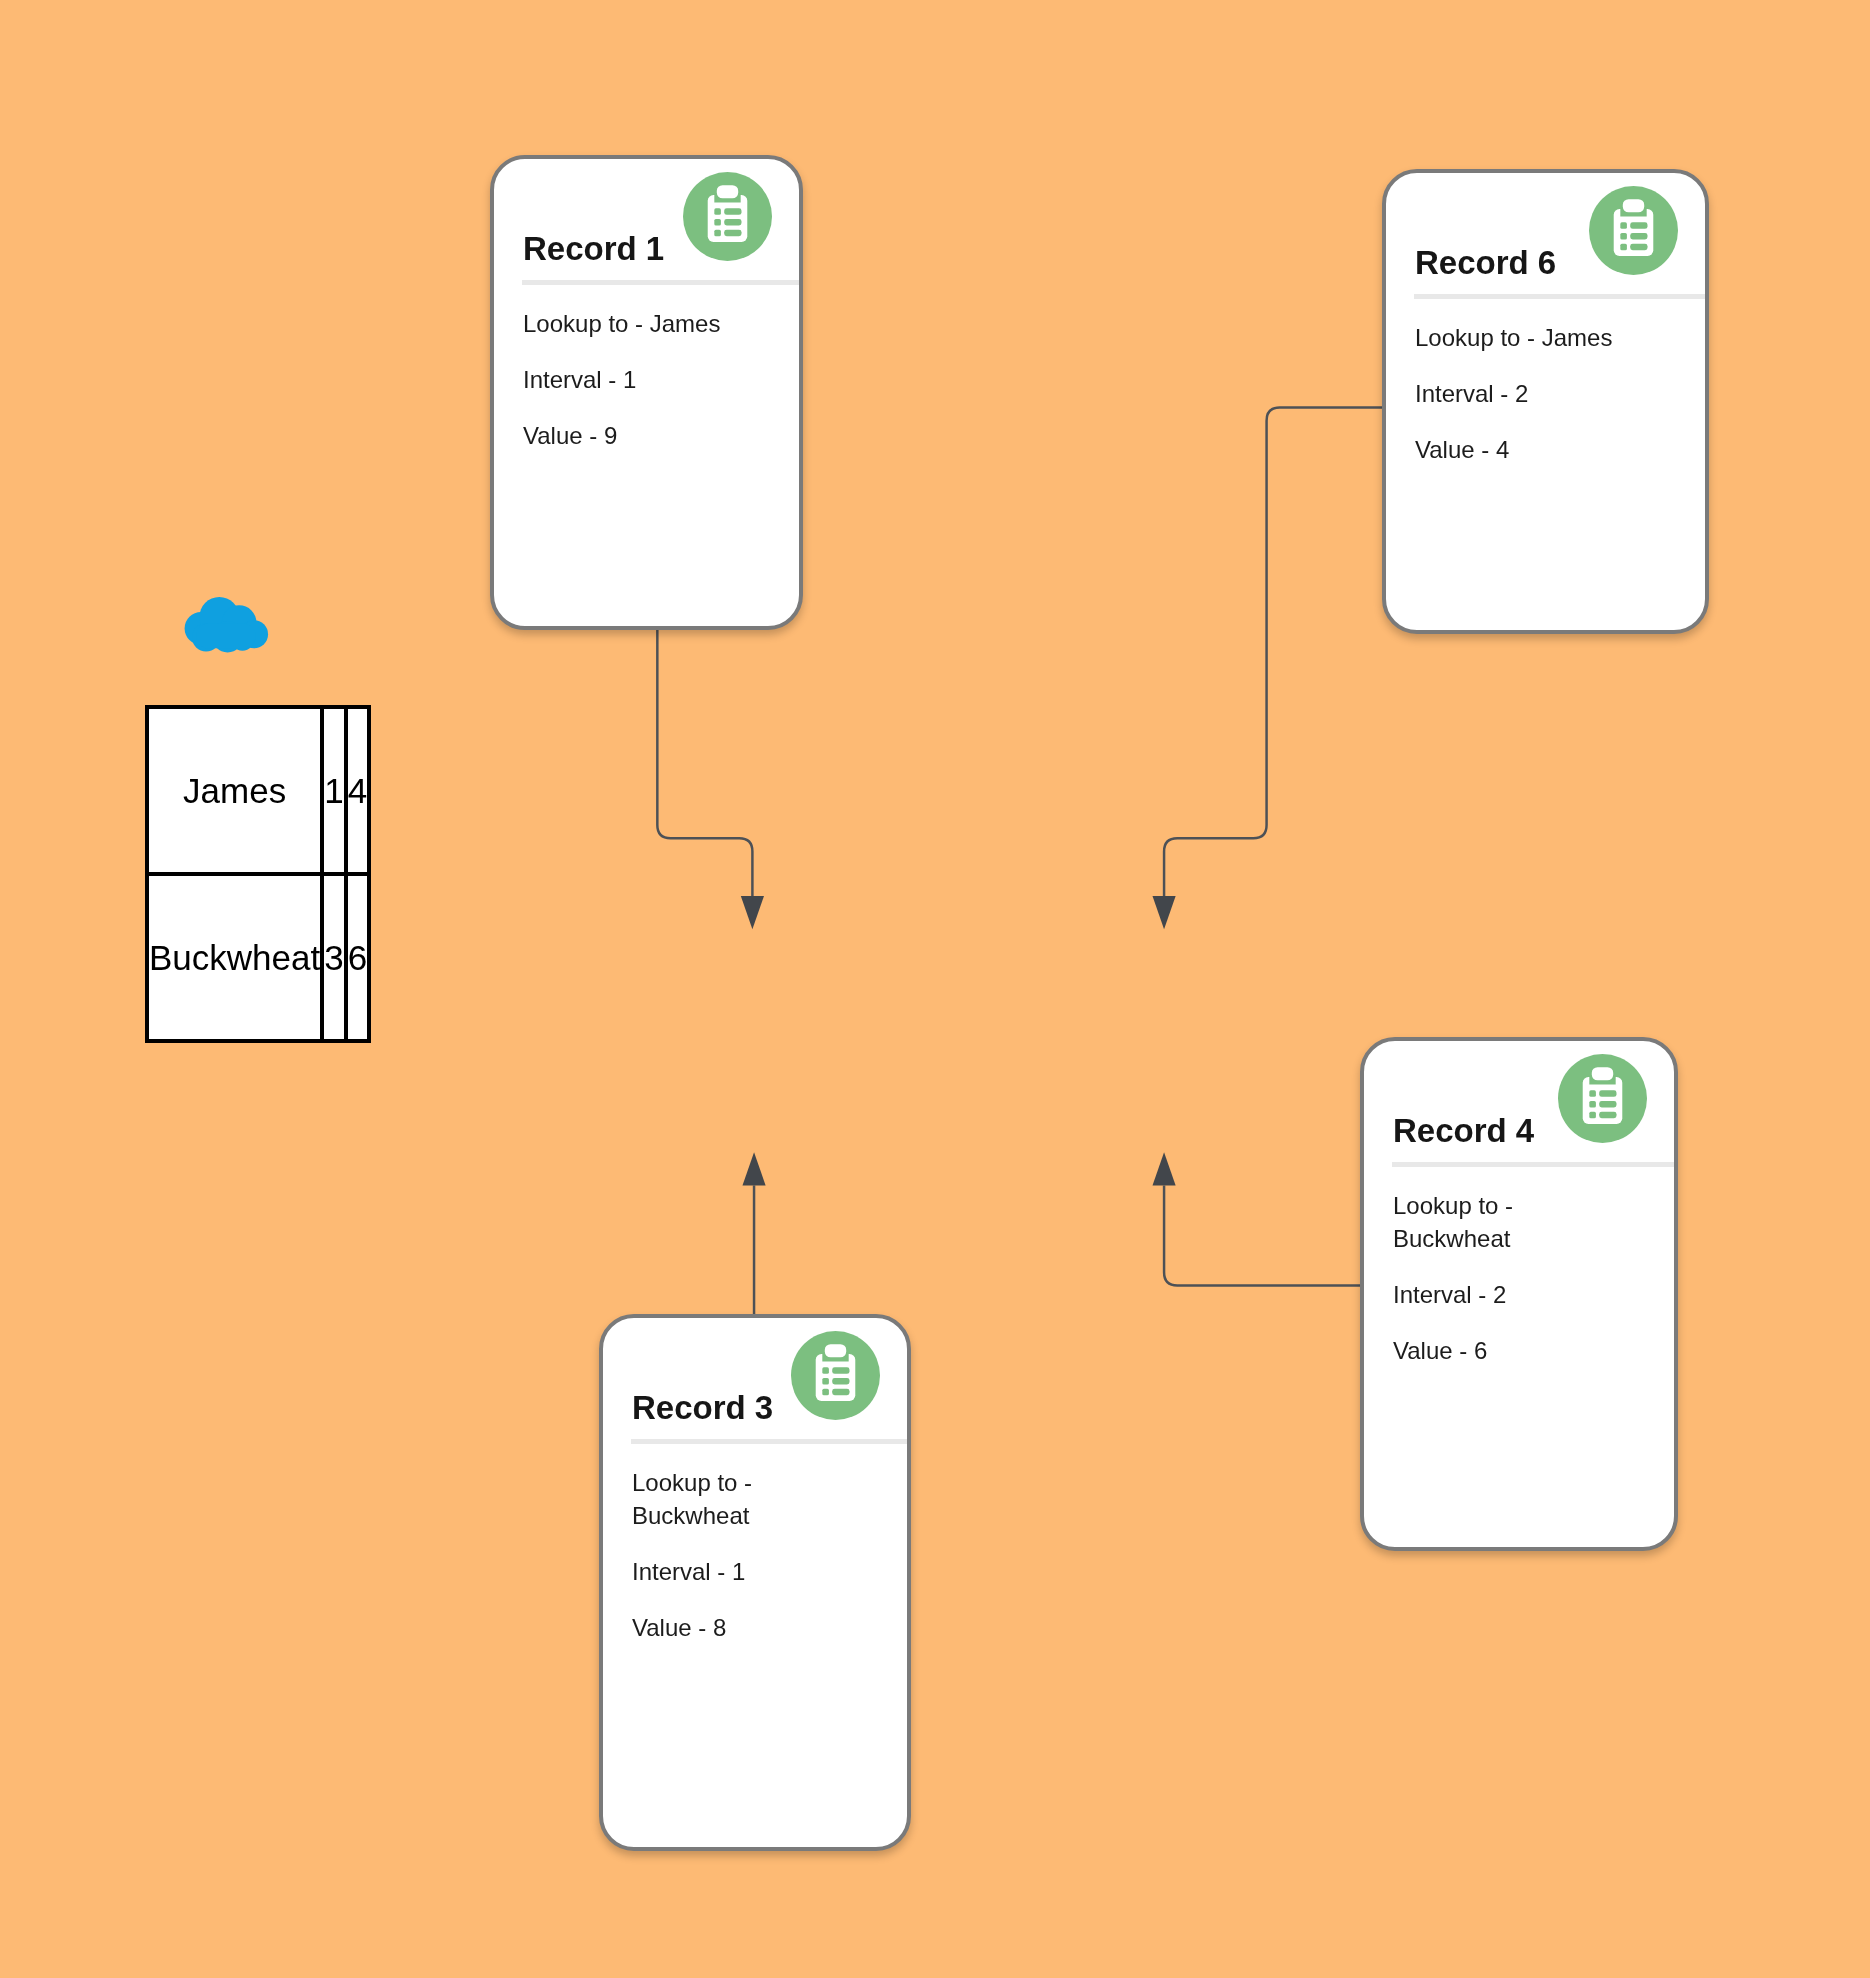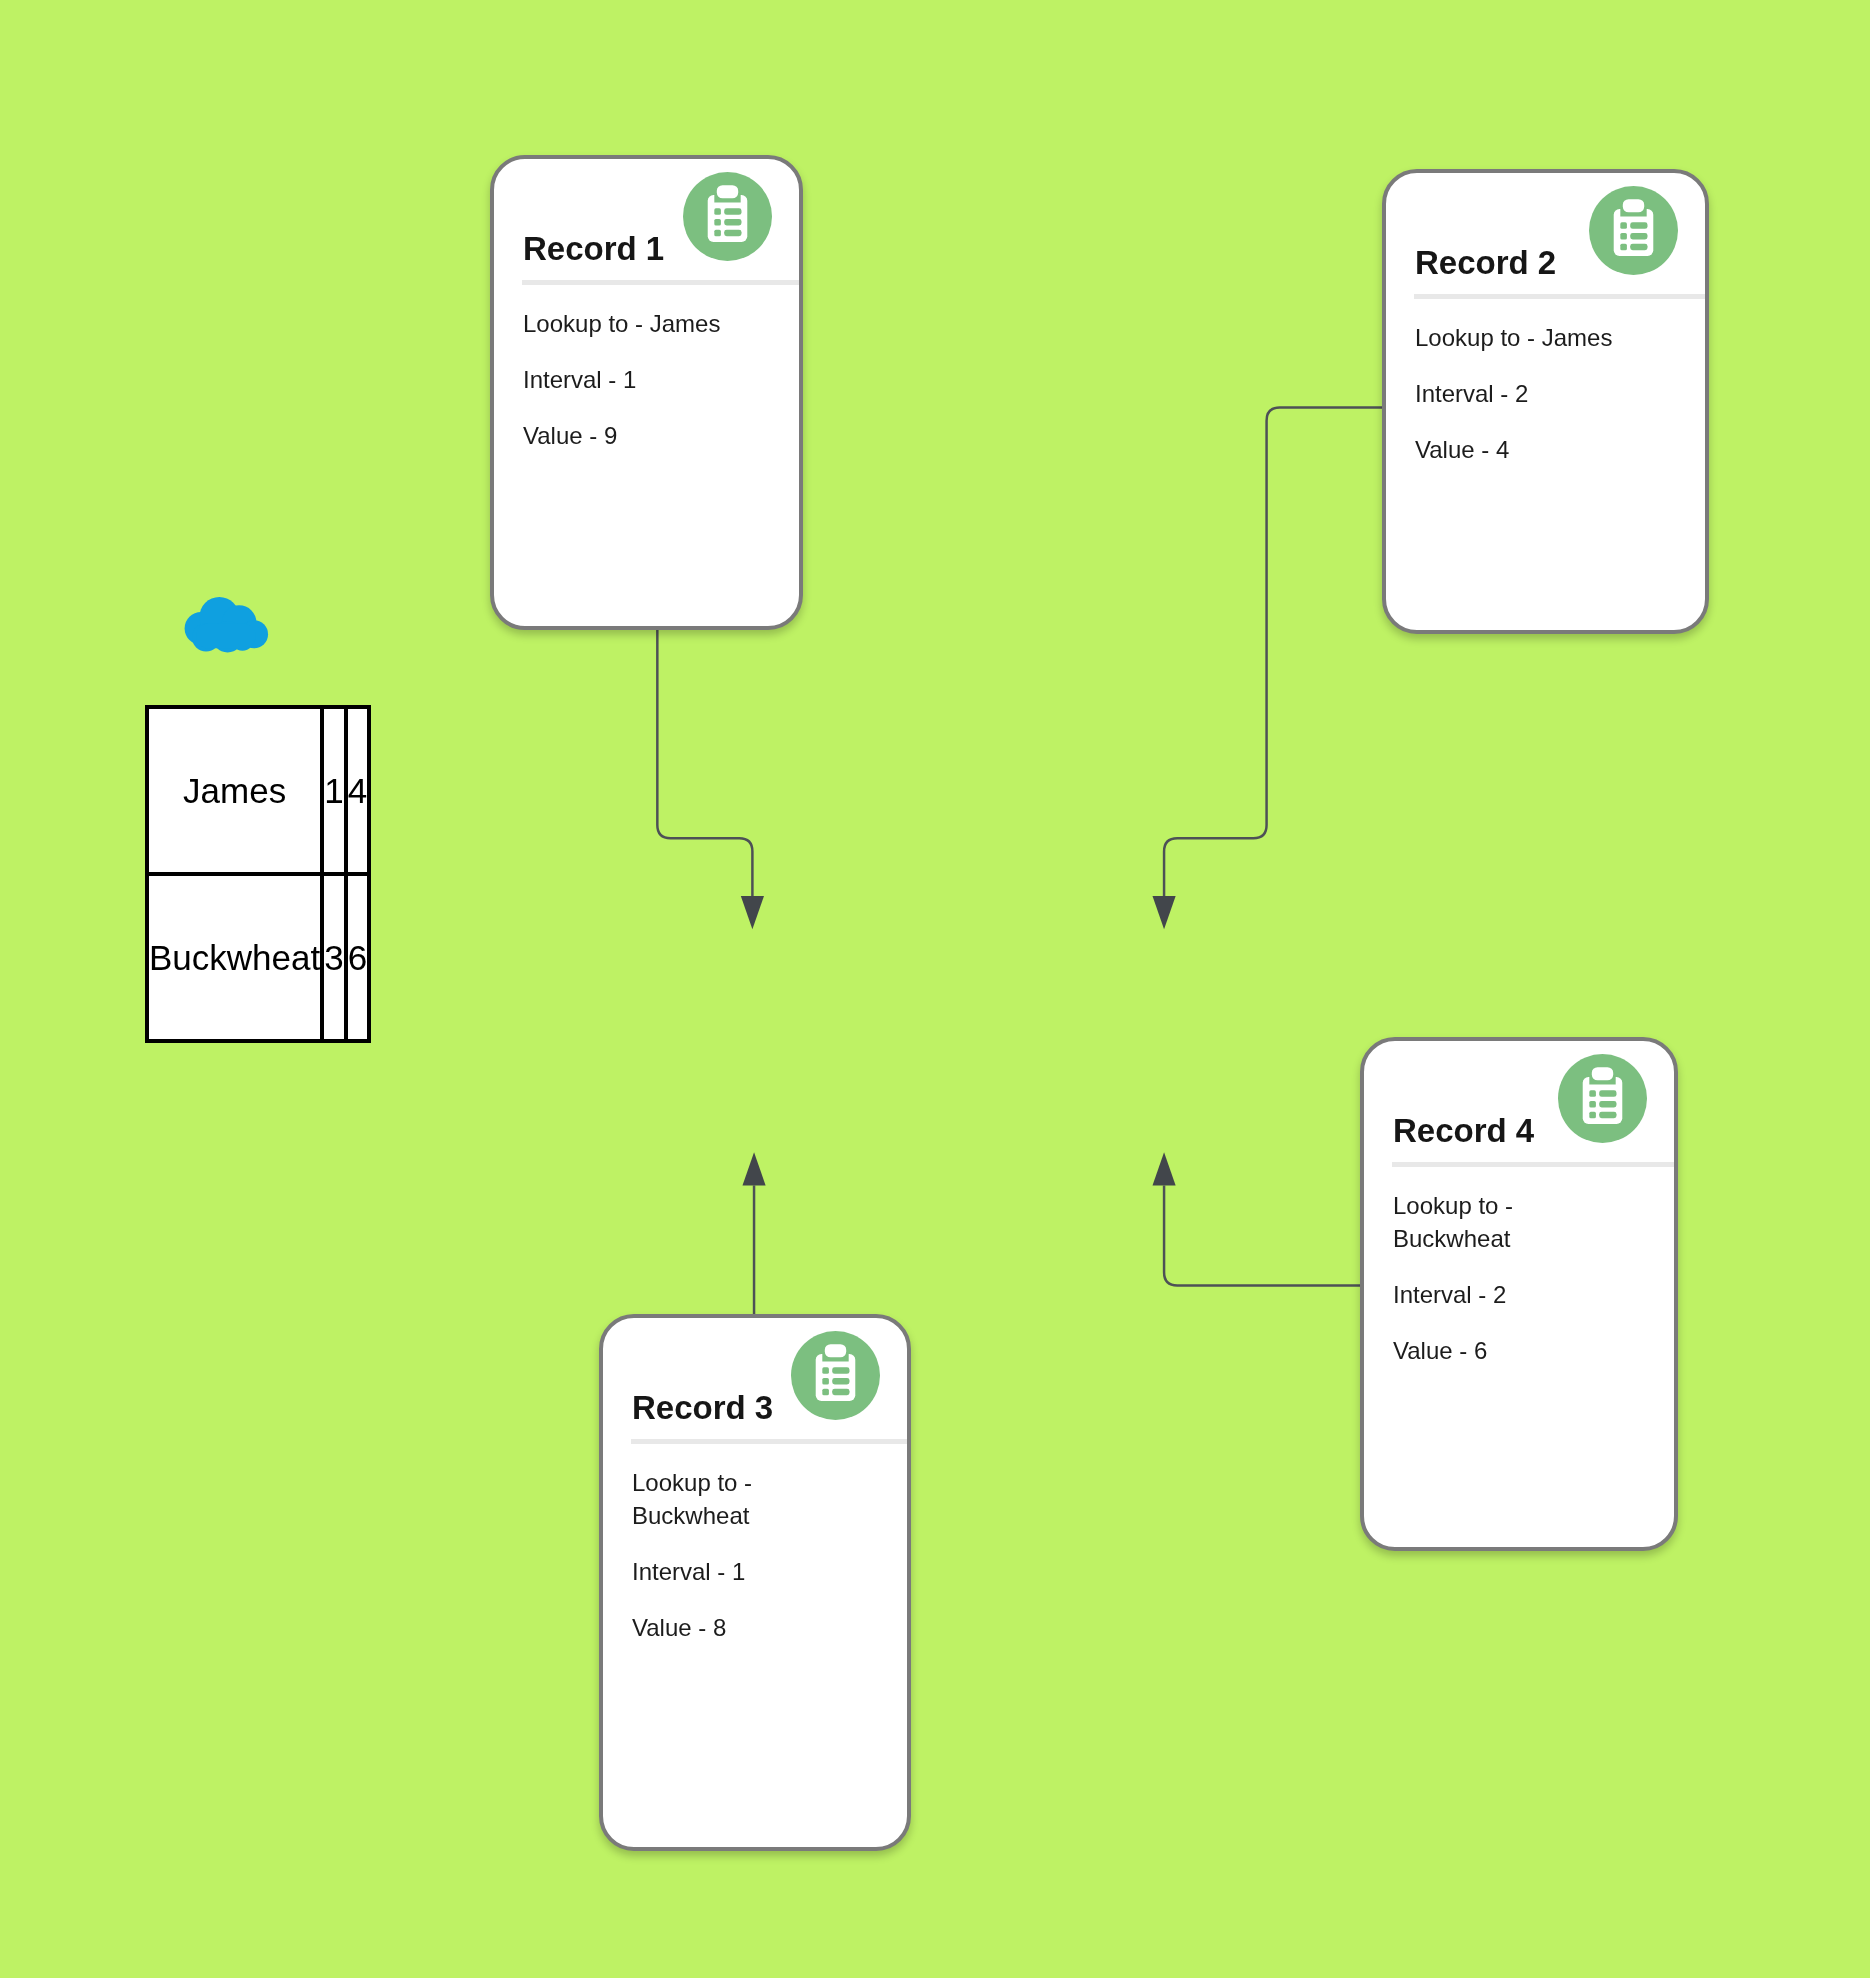--- a/index.html
+++ b/index.html
@@ -1,20 +1,20 @@
 <!DOCTYPE html>
 <html style="font-size:13.2px"><head>
 <meta charset="utf-8">
 <style>
   html, body { margin: 0; padding: 0; background: #ffffff; }
   #canvas {
     position: relative;
     width: 1871px;
     height: 1979px;
-    background: #bef264;
+    background: #fdba74;
     font-family: "Liberation Sans", "DejaVu Sans", sans-serif;
     color: #1b1b1b;
     overflow: hidden;
   }
 
   
   #connector-layer {
     position: absolute;
     left: 0; top: 0;
     width: 1871px; height: 1979px;
@@ -156,21 +156,21 @@
     <div class="card-divider"></div>
     <div class="card-body">
       <p class="field">Lookup to - James</p>
       <p class="field">Interval - 1</p>
       <p class="field">Value - 9</p>
     </div>
   </div>
 
   <div class="card" id="record-2" style="left:1382px; top:169px; width:327px; height:465px;">
     <div class="card-header">
-      <div class="card-title">Record 2</div>
+      <div class="card-title">Record 6</div>
       <div class="card-icon">
         <svg viewBox="0 0 108 108" width="89" height="89">
           <circle cx="54" cy="54" r="54" fill="#7cbf80"></circle>
           <rect x="30" y="28" width="48" height="57" rx="7" fill="#ffffff"></rect>
           <rect x="38" y="24" width="32" height="13" fill="#7cbf80"></rect>
           <rect x="41" y="16" width="26" height="16" rx="7" fill="#ffffff"></rect>
           <rect x="38" y="44" width="8" height="8" rx="2" fill="#7cbf80"></rect>
           <rect x="50" y="44" width="21" height="8" rx="3" fill="#7cbf80"></rect>
           <rect x="38" y="57" width="8" height="8" rx="2" fill="#7cbf80"></rect>
           <rect x="50" y="57" width="21" height="8" rx="3" fill="#7cbf80"></rect>

